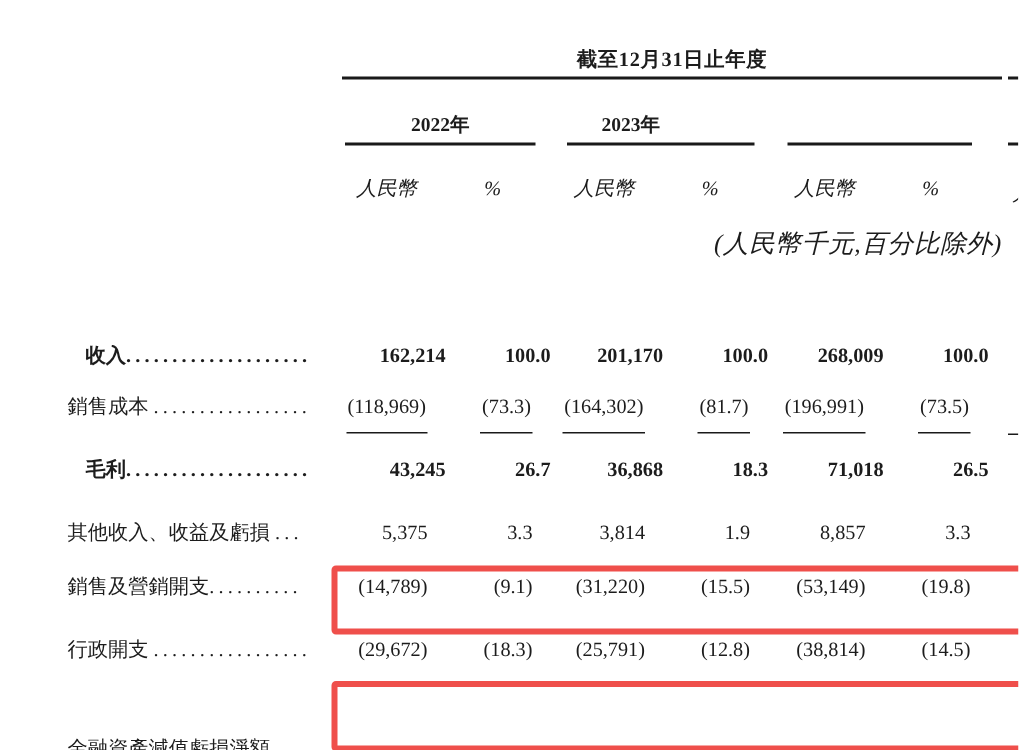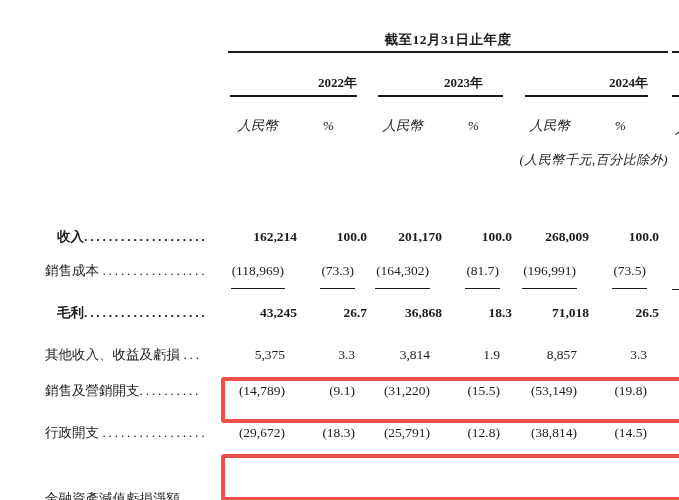--- a/index.html
+++ b/index.html
@@ -5,22 +5,22 @@
   html,body{margin:0;padding:0;background:#ffffff;}
   .page{
     position:relative;width:679px;height:500px;background:#ffffff;overflow:hidden;
     font-family:"Liberation Serif","DejaVu Serif",serif;color:#1c1c1c;
     -webkit-font-smoothing:antialiased;
   }
   .abs{position:absolute;box-sizing:border-box;}
   .rule{position:absolute;background:#1a1a1a;height:2px;}
   .rule.thin{height:1px;}
   .period-title{top:31px;left:228px;width:440px;text-align:center;font-weight:bold;font-size:13.5px;letter-spacing:.5px;}
-  .year-label{top:74px;text-align:right;font-weight:bold;font-size:13px;}
-  .subhead-row,.note-line{font-style:italic;font-size:13px;}
+  .year-label{top:74px;text-align:center;font-weight:bold;font-size:13px;}
+  .subhead-row,.note-line{font-style:italic;font-size:17px;}
   .note-line{top:151px;left:228px;width:440px;text-align:right;letter-spacing:.5px;}
   .row{position:absolute;left:45px;width:602px;display:flex;font-size:13.5px;line-height:1.1;white-space:nowrap;}
   .row .c{box-sizing:border-box;text-align:right;}
   .row .lbl{width:178px;text-align:left;overflow:hidden;}
   .row .c1{width:62px;}
   .row .c2{width:70px;}
   .row .c3{width:75px;}
   .row .c4{width:70px;}
   .row .c5{width:77px;}
   .row .c6{width:70px;}
@@ -36,21 +36,20 @@
 <body>
 
 <div class="page">
 
   <div class="abs period-title">截至12月31日止年度</div>
   <div class="rule" style="top:51px;left:228px;width:440px;"></div>
   <div class="rule" style="top:51px;left:672px;width:7px;"></div>
 
   <div class="abs year-label" style="left:230px;width:127px;">2022年</div>
   <div class="abs year-label" style="left:358px;width:125px;">2023年</div>
-  <div class="abs year-label" style="left:525px;width:123px;">2024年</div>
   <div class="rule" style="top:95px;left:230px;width:127px;"></div>
   <div class="rule" style="top:95px;left:378px;width:125px;"></div>
   <div class="rule" style="top:95px;left:525px;width:123px;"></div>
   <div class="rule" style="top:95px;left:672px;width:7px;"></div>
 
   <div class="row subhead-row" style="top:119px;">
     <span class="c lbl"></span>
     <span class="c c1 ph-rmb">人民幣</span>
     <span class="c c2 ph-pct">%</span>
     <span class="c c3 ph-rmb">人民幣</span>

